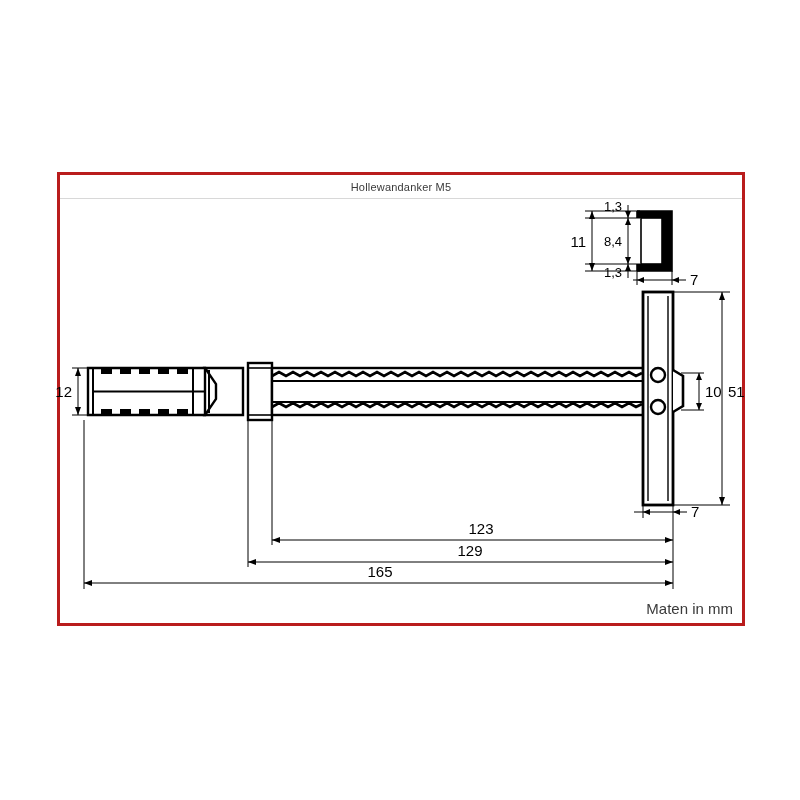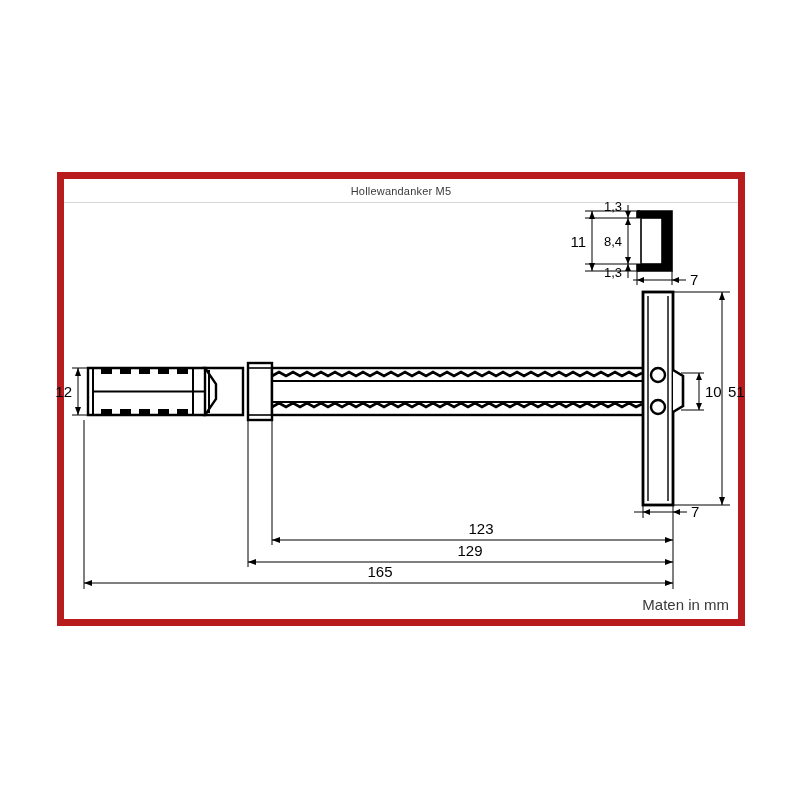--- a/index.html
+++ b/index.html
@@ -1,20 +1,20 @@
 <!DOCTYPE html>
 <html><head>
 <meta charset="utf-8">
 <style>
   html,body{margin:0;padding:0;background:#ffffff;}
   body{width:800px;height:800px;font-family:"Liberation Sans",sans-serif;overflow:hidden;}
   #stage{position:relative;width:800px;height:800px;background:#ffffff;}
   #frame{
     position:absolute;left:57px;top:172px;width:688px;height:454px;
-    border:7px solid #b91c1c;background:#ffffff;box-sizing:border-box;
+    border:3px solid #b91c1c;background:#ffffff;box-sizing:border-box;
   }
   #titlebar{
     position:absolute;left:0;top:0;width:100%;height:24px;
     border-bottom:1px solid #d8d8d8;box-sizing:border-box;
     display:flex;align-items:center;justify-content:center;
   }
   #titlebar .t{font-size:11px;color:#3a3a3a;letter-spacing:.2px;}
   #footnote{
     position:absolute;right:9px;bottom:6px;font-size:15px;color:#3a3a3a;
   }

